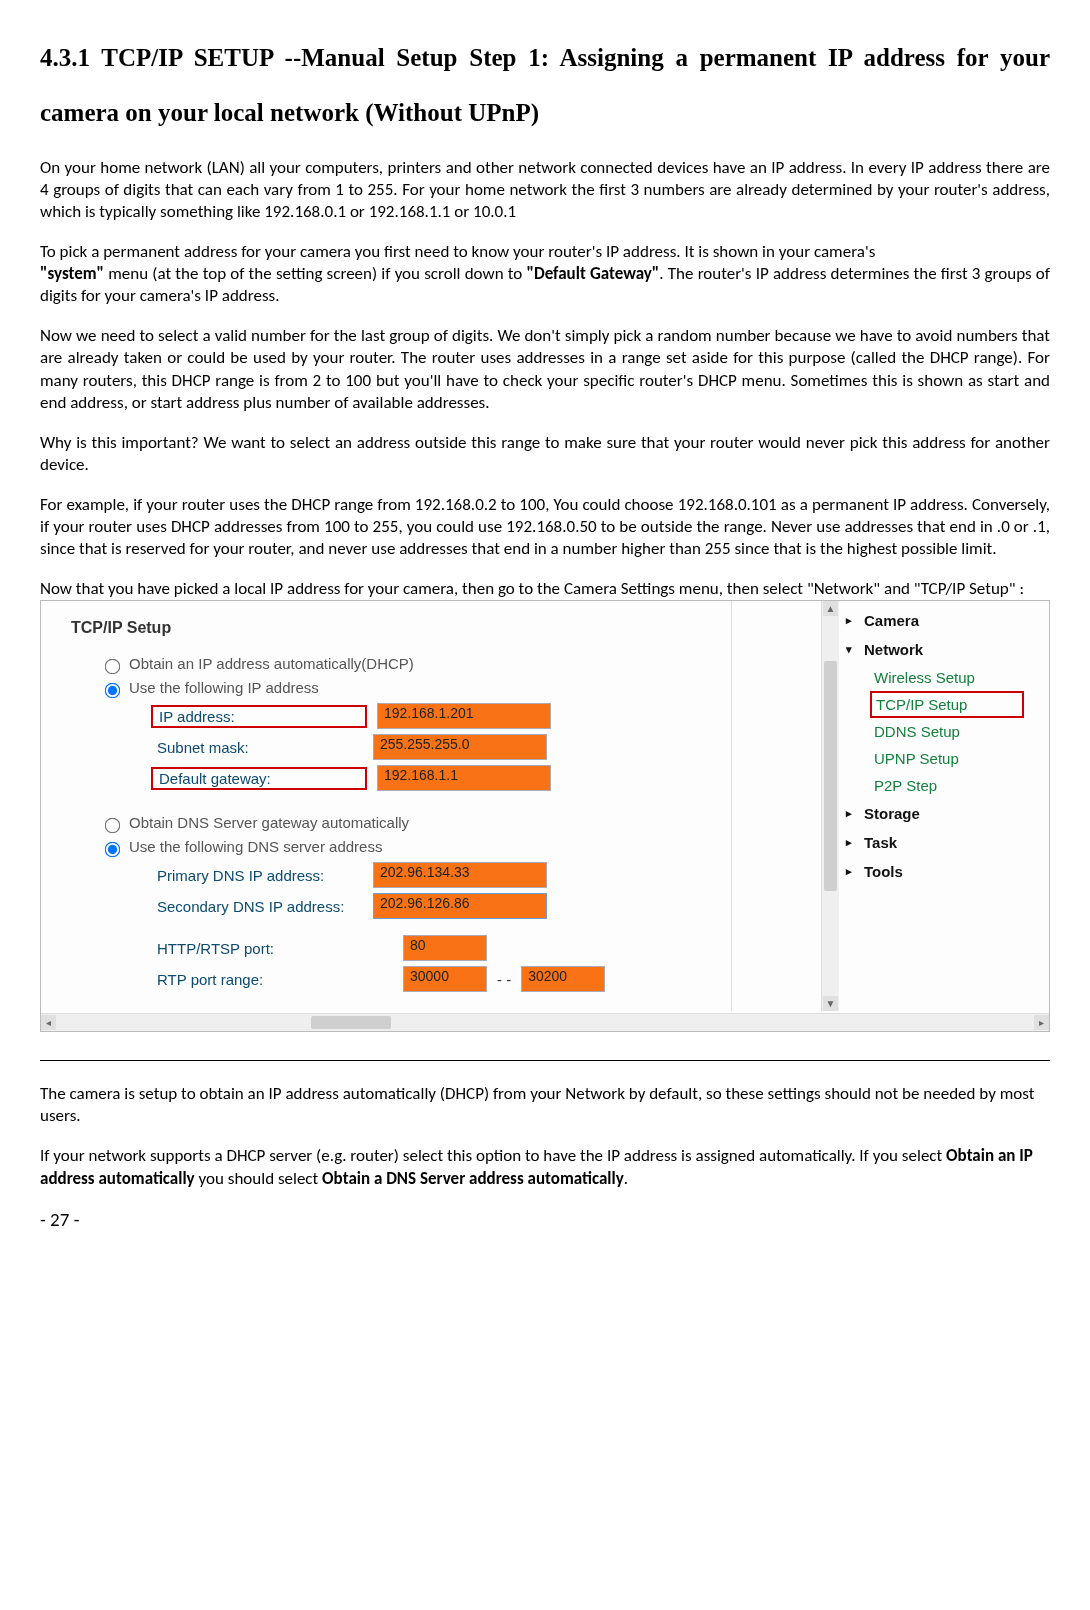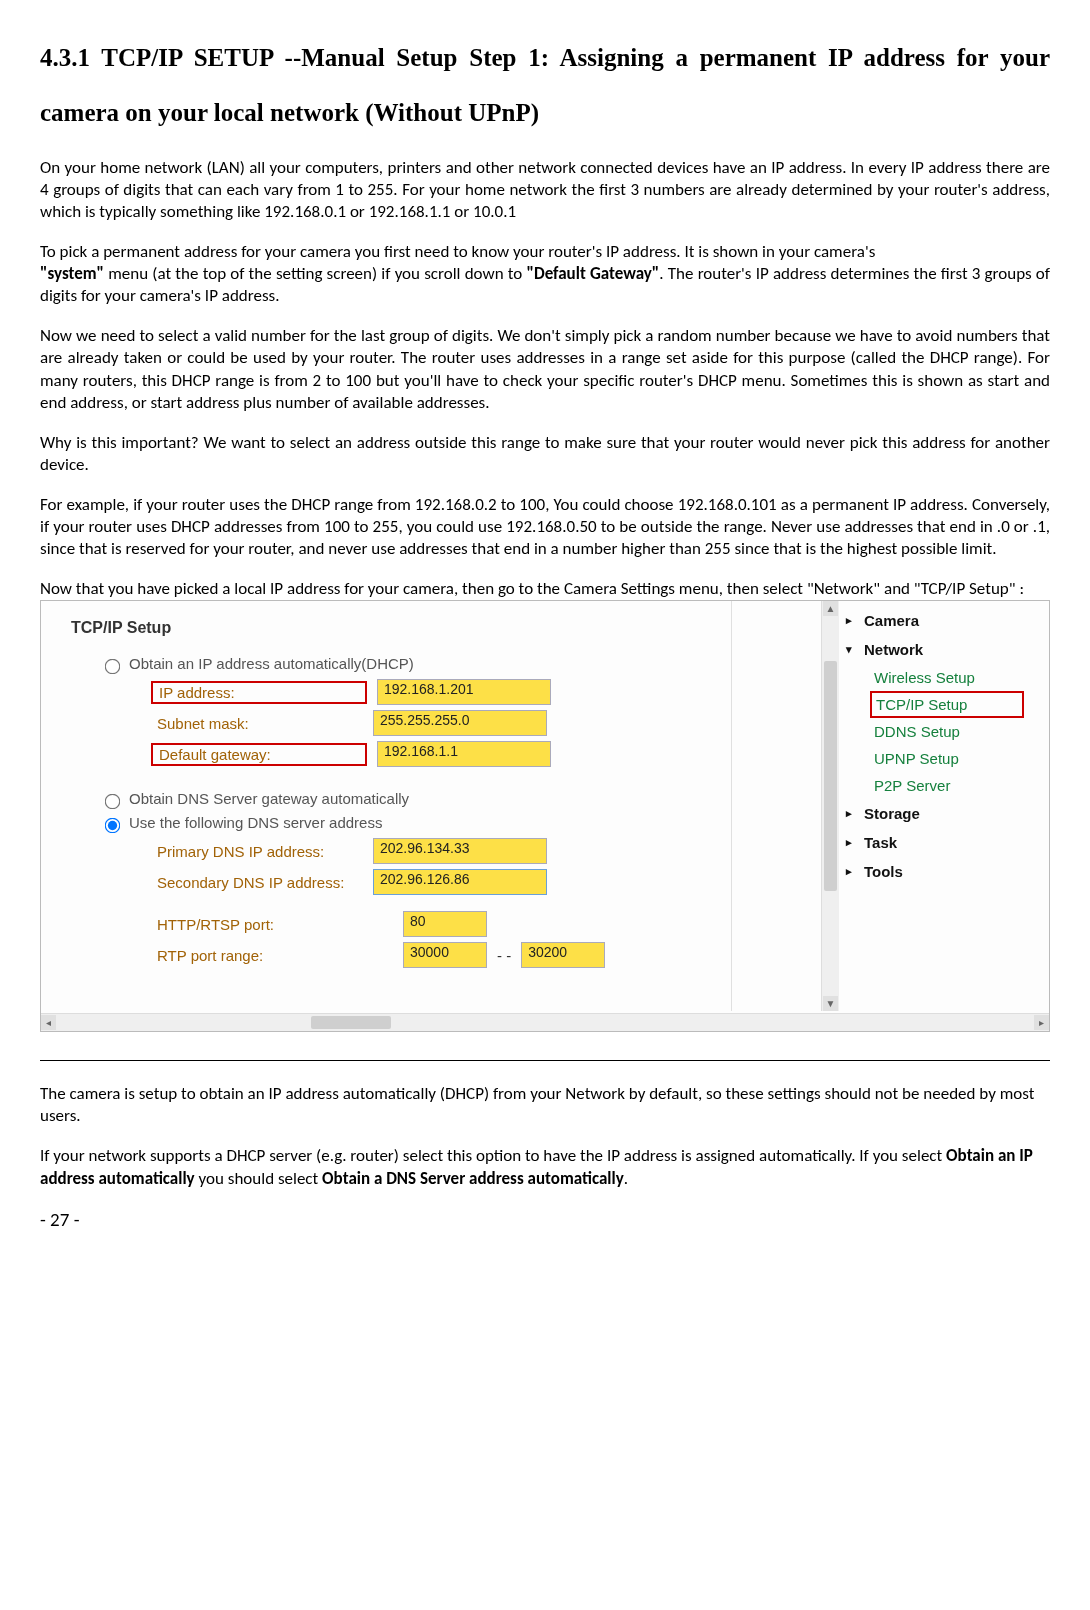--- a/index.html
+++ b/index.html
@@ -69,36 +69,36 @@
     }
     .field-row {
       display: flex;
       align-items: center;
       margin: 5px 0;
       gap: 10px;
     }
     .field-label {
       width: 200px;
       text-align: left;
-      color: #a16207;
+      color: #0c4a6e;
       padding: 3px 6px;
     }
     .field-label.boxed {
       border: 2px solid #c00;
       padding: 1px 6px;
     }
     .tbox {
       border: 1px solid #aab;
       height: 22px;
       width: 160px;
       padding: 1px 6px;
       font-size: 14px;
       color: #222;
       display: inline-block;
-      background: #fde047;
+      background: #f97316;
     }
     .tbox-sm { width: 70px; }
     .sidebar {
       position: absolute;
       right: 25px;
       top: 5px;
       width: 180px;
       font-size: 15px;
     }
     .side-item {
@@ -187,20 +187,23 @@
 <p>For example, if your router uses the DHCP range from 192.168.0.2 to 100, You could choose 192.168.0.101 as a permanent IP address. Conversely, if your router uses DHCP addresses from 100 to 255, you could use 192.168.0.50 to be outside the range. Never use addresses that end in .0 or .1, since that is reserved for your router, and never use addresses that end in a number higher than 255 since that is the highest possible limit.</p>
 <p class="no-bottom" style="text-align:left">Now that you have picked a local IP address for your camera, then go to the Camera Settings menu, then select "Network" and "TCP/IP Setup" :</p>
 
 <div class="screenshot">
   <div class="shot-inner">
     <div class="panel">
       <div class="panel-title">TCP/IP Setup</div>
 
       <div class="radio-row">
         <input type="radio" name="ipmode" style=""><span>Obtain an IP address automatically(DHCP)</span>
+      </div>
+      <div class="radio-row">
+        <input type="radio" name="ipmode" checked="" style=""><span>Use the following IP address</span>
       </div>
 
       <div class="fields">
         <div class="field-row">
           <span class="field-label boxed">IP address:</span>
           <span class="tbox">192.168.1.201</span>
         </div>
         <div class="field-row">
           <span class="field-label">Subnet mask:</span>
           <span class="tbox">255.255.255.0</span>
@@ -251,21 +254,21 @@
       <div class="scroll-btn" style="bottom:0;left:1px">▼</div>
     </div>
 
     <div class="sidebar">
       <div class="side-item bold"><span class="arrow">▸</span><span>Camera</span></div>
       <div class="side-item bold"><span class="arrow">▾</span><span>Network</span></div>
       <div class="side-sub">Wireless Setup</div>
       <div class="side-sub boxed">TCP/IP Setup</div>
       <div class="side-sub">DDNS Setup</div>
       <div class="side-sub">UPNP Setup</div>
-      <div class="side-sub">P2P Server</div>
+      <div class="side-sub">P2P Step</div>
       <div class="side-item bold"><span class="arrow">▸</span><span>Storage</span></div>
       <div class="side-item bold"><span class="arrow">▸</span><span>Task</span></div>
       <div class="side-item bold"><span class="arrow">▸</span><span>Tools</span></div>
     </div>
   </div>
   <div class="scrollbar-h">
     <div class="scroll-btn" style="left:0;top:1px">◂</div>
     <div class="thumb"></div>
     <div class="scroll-btn" style="right:0;top:1px">▸</div>
   </div>

